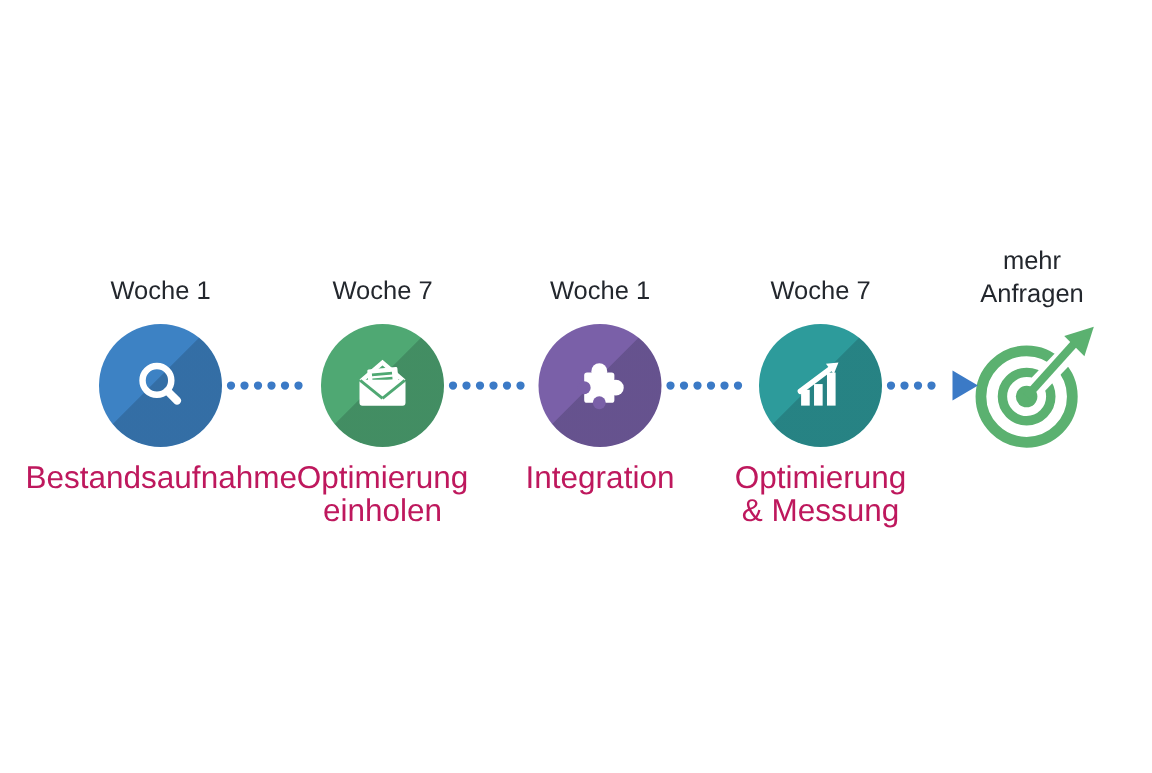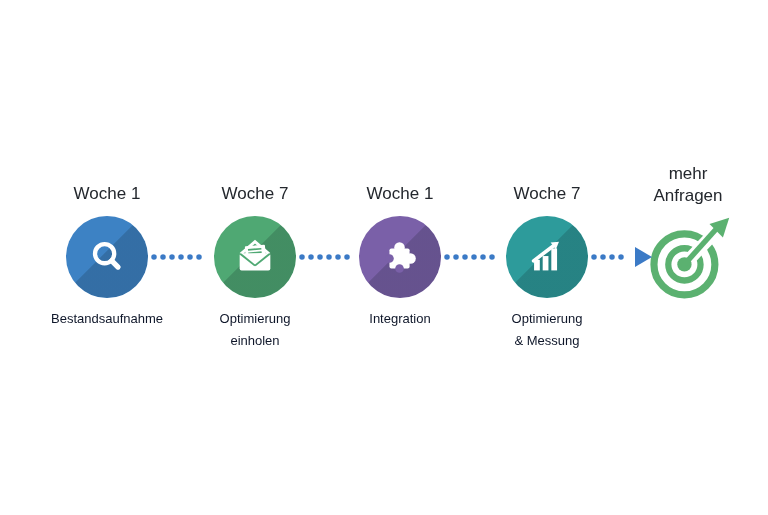--- a/index.html
+++ b/index.html
@@ -18,21 +18,21 @@
     position:relative;width:82px;height:82px;border-radius:50%;
     margin:11px auto 0 auto;overflow:hidden;
     display:flex;align-items:center;justify-content:center;
   }
   .circle::after{
     content:"";position:absolute;inset:0;border-radius:50%;
     background:linear-gradient(135deg, rgba(0,0,0,0) 46%, rgba(10,20,25,0.18) 46.5%);
   }
   .circle svg{position:relative;z-index:2;display:block;}
   .step-label{
-    margin-top:10px;font-size:13px;line-height:22px;color:#0f172a;
+    margin-top:10px;font-size:21px;line-height:22px;color:#be185d;
     white-space:pre-line;
   }
 
   .outcome{position:absolute;top:163px;left:598px;width:180px;text-align:center;}
   .outcome-title{
     font-size:17px;line-height:22px;color:#23272d;white-space:pre-line;height:44px;
   }
   .outcome-icon{margin:9px auto 0 auto;width:86px;}
   .outcome-icon svg{display:block;}
 

